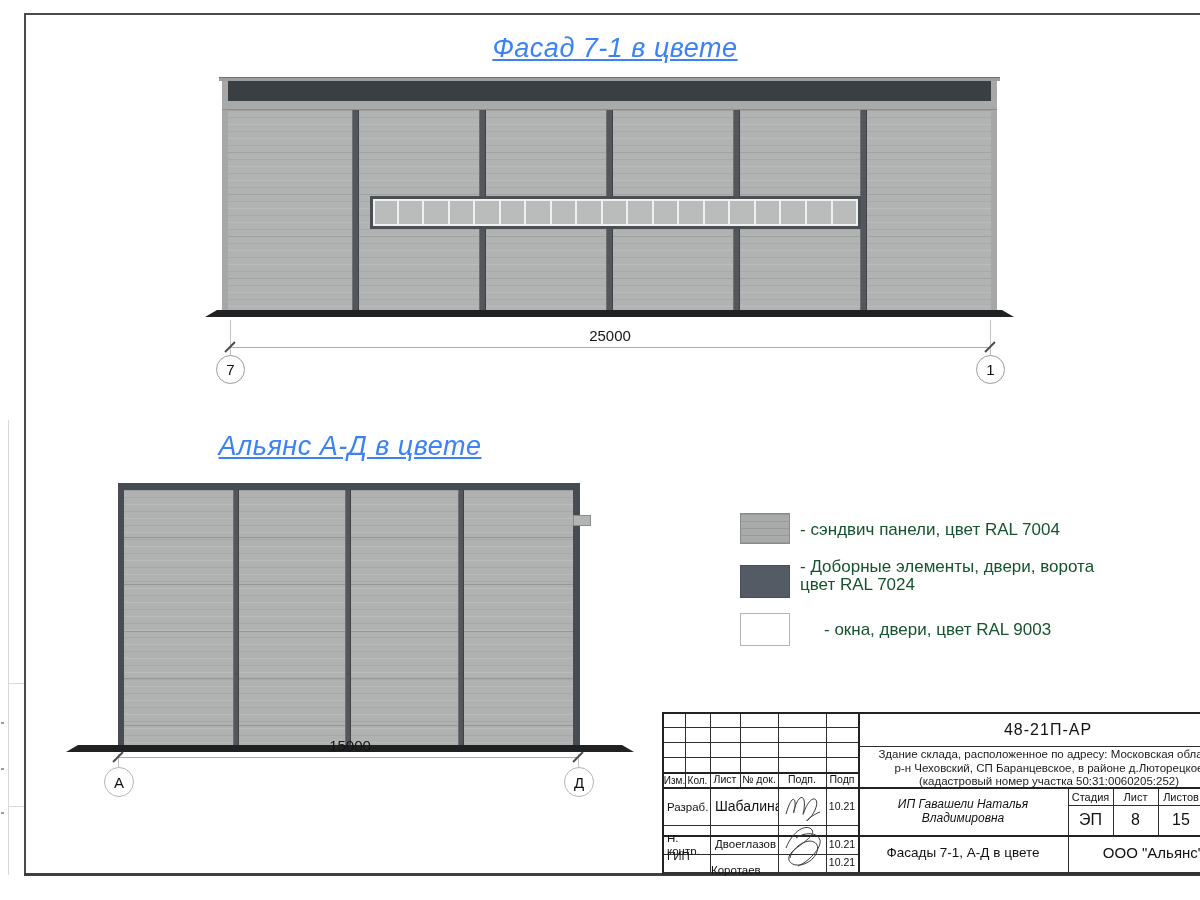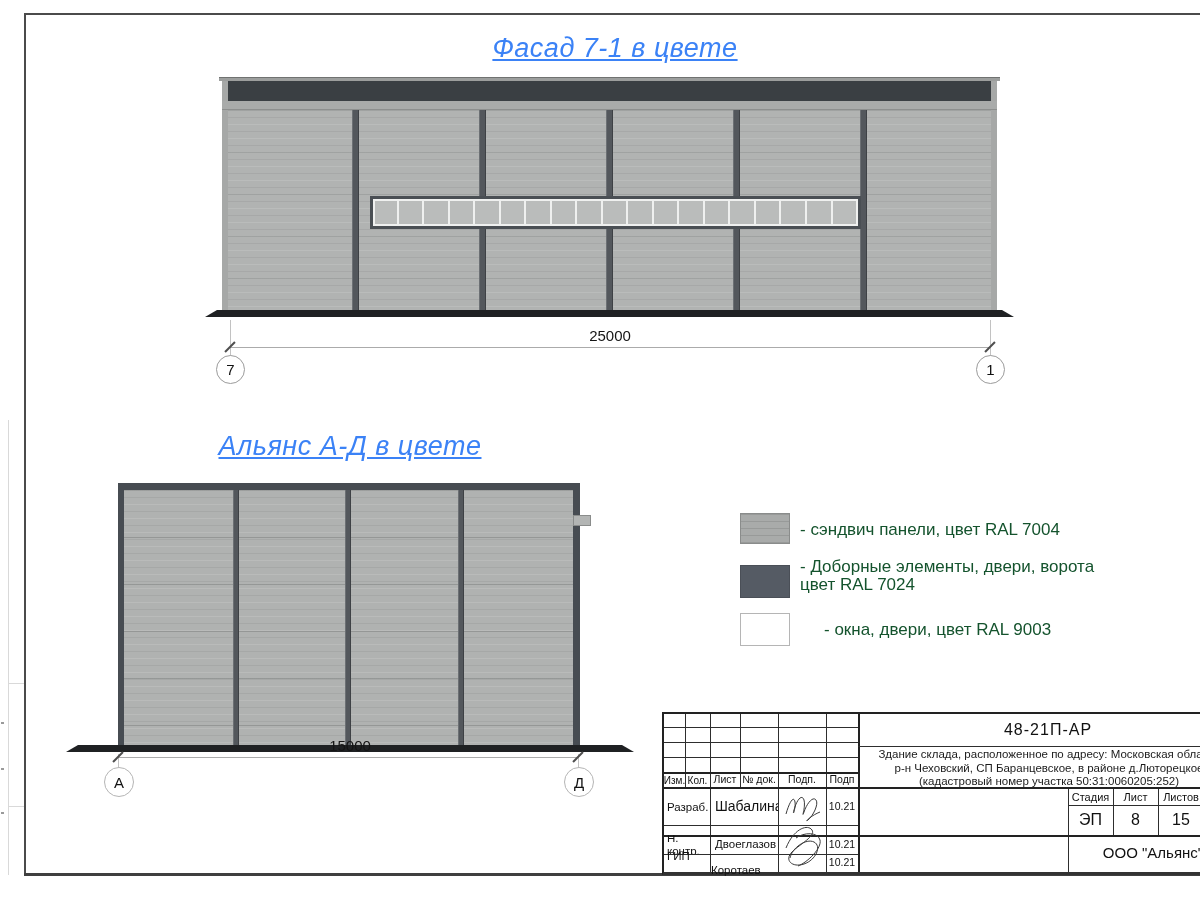--- a/index.html
+++ b/index.html
@@ -177,22 +177,24 @@
     <path d="M8,30 C16,10 30,6 34,12 C38,18 22,26 14,34 C6,42 14,50 26,46 C38,42 44,28 36,24 C28,20 14,30 12,40" fill="none" stroke="#3a3a3a" stroke-width="1"></path>
     <path d="M18,20 C26,14 40,14 42,22 C44,30 30,44 20,48" fill="none" stroke="#3a3a3a" stroke-width="1"></path>
   </svg>
 
   <div class="cell" style="left:194px;top:0;width:380px;height:32px;font-size:16px;letter-spacing:1px;">48-21П-АР</div>
   <div class="abs" style="left:196px;top:34px;width:378px;height:40px;text-align:center;font-size:11.5px;line-height:13.5px;">
     <div style="white-space:nowrap;">Здание склада, расположенное по адресу: Московская область</div>
     <div style="white-space:nowrap;">р-н Чеховский, СП Баранцевское, в районе д.Люторецкое</div>
     <div style="white-space:nowrap;">(кадастровый номер участка 50:31:0060205:252)</div>
   </div>
+  <div class="cell" style="left:194px;top:74px;width:210px;height:47px;font-size:12px;font-style:italic;">ИП Гавашели Наталья Владимировна</div>
 
   <div class="cell" style="left:404px;top:75px;width:45px;height:16px;font-size:11px;">Стадия</div>
   <div class="cell" style="left:449px;top:75px;width:45px;height:16px;font-size:11px;">Лист</div>
   <div class="cell" style="left:494px;top:75px;width:46px;height:16px;font-size:11px;">Листов</div>
   <div class="cell" style="left:404px;top:91px;width:45px;height:30px;font-size:16px;">ЭП</div>
   <div class="cell" style="left:449px;top:91px;width:45px;height:30px;font-size:16px;">8</div>
   <div class="cell" style="left:494px;top:91px;width:46px;height:30px;font-size:16px;">15</div>
 
+  <div class="cell" style="left:194px;top:121px;width:210px;height:37px;font-size:13.5px;">Фасады 7-1, А-Д в цвете</div>
   <div class="cell" style="left:404px;top:121px;width:170px;height:37px;font-size:15px;">ООО "Альянс"</div>
 </div>
 
 </body></html>

